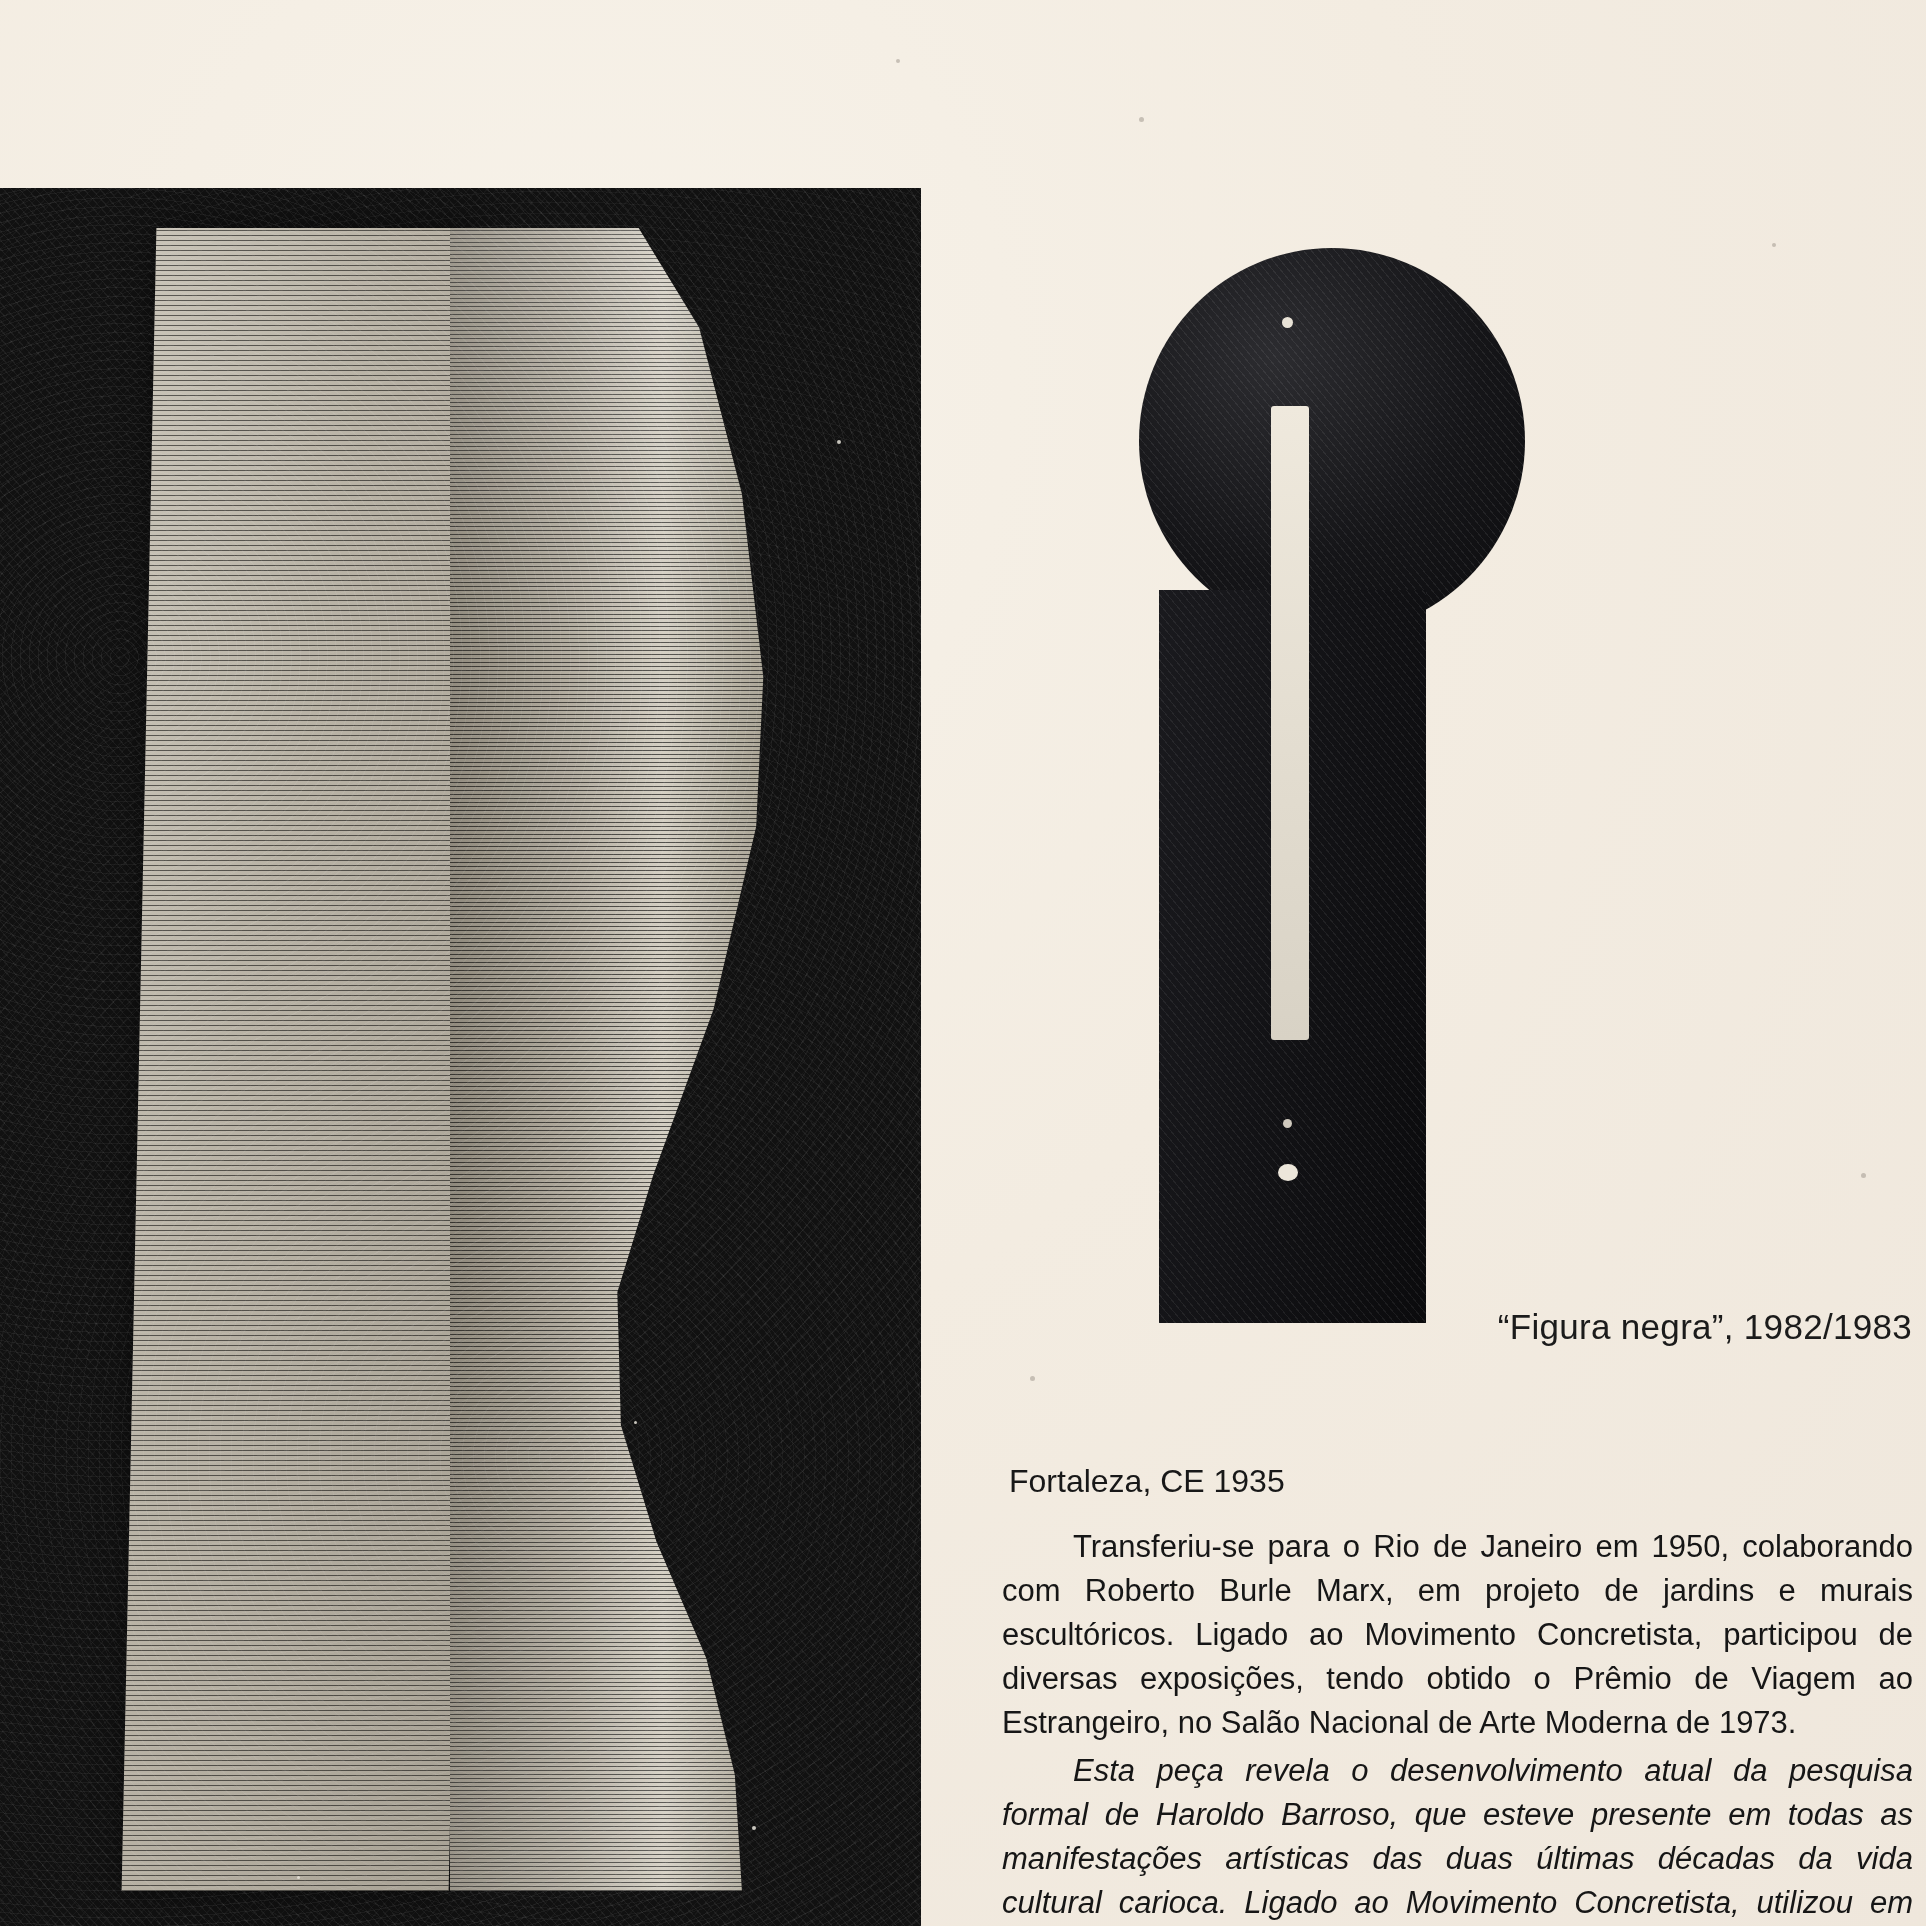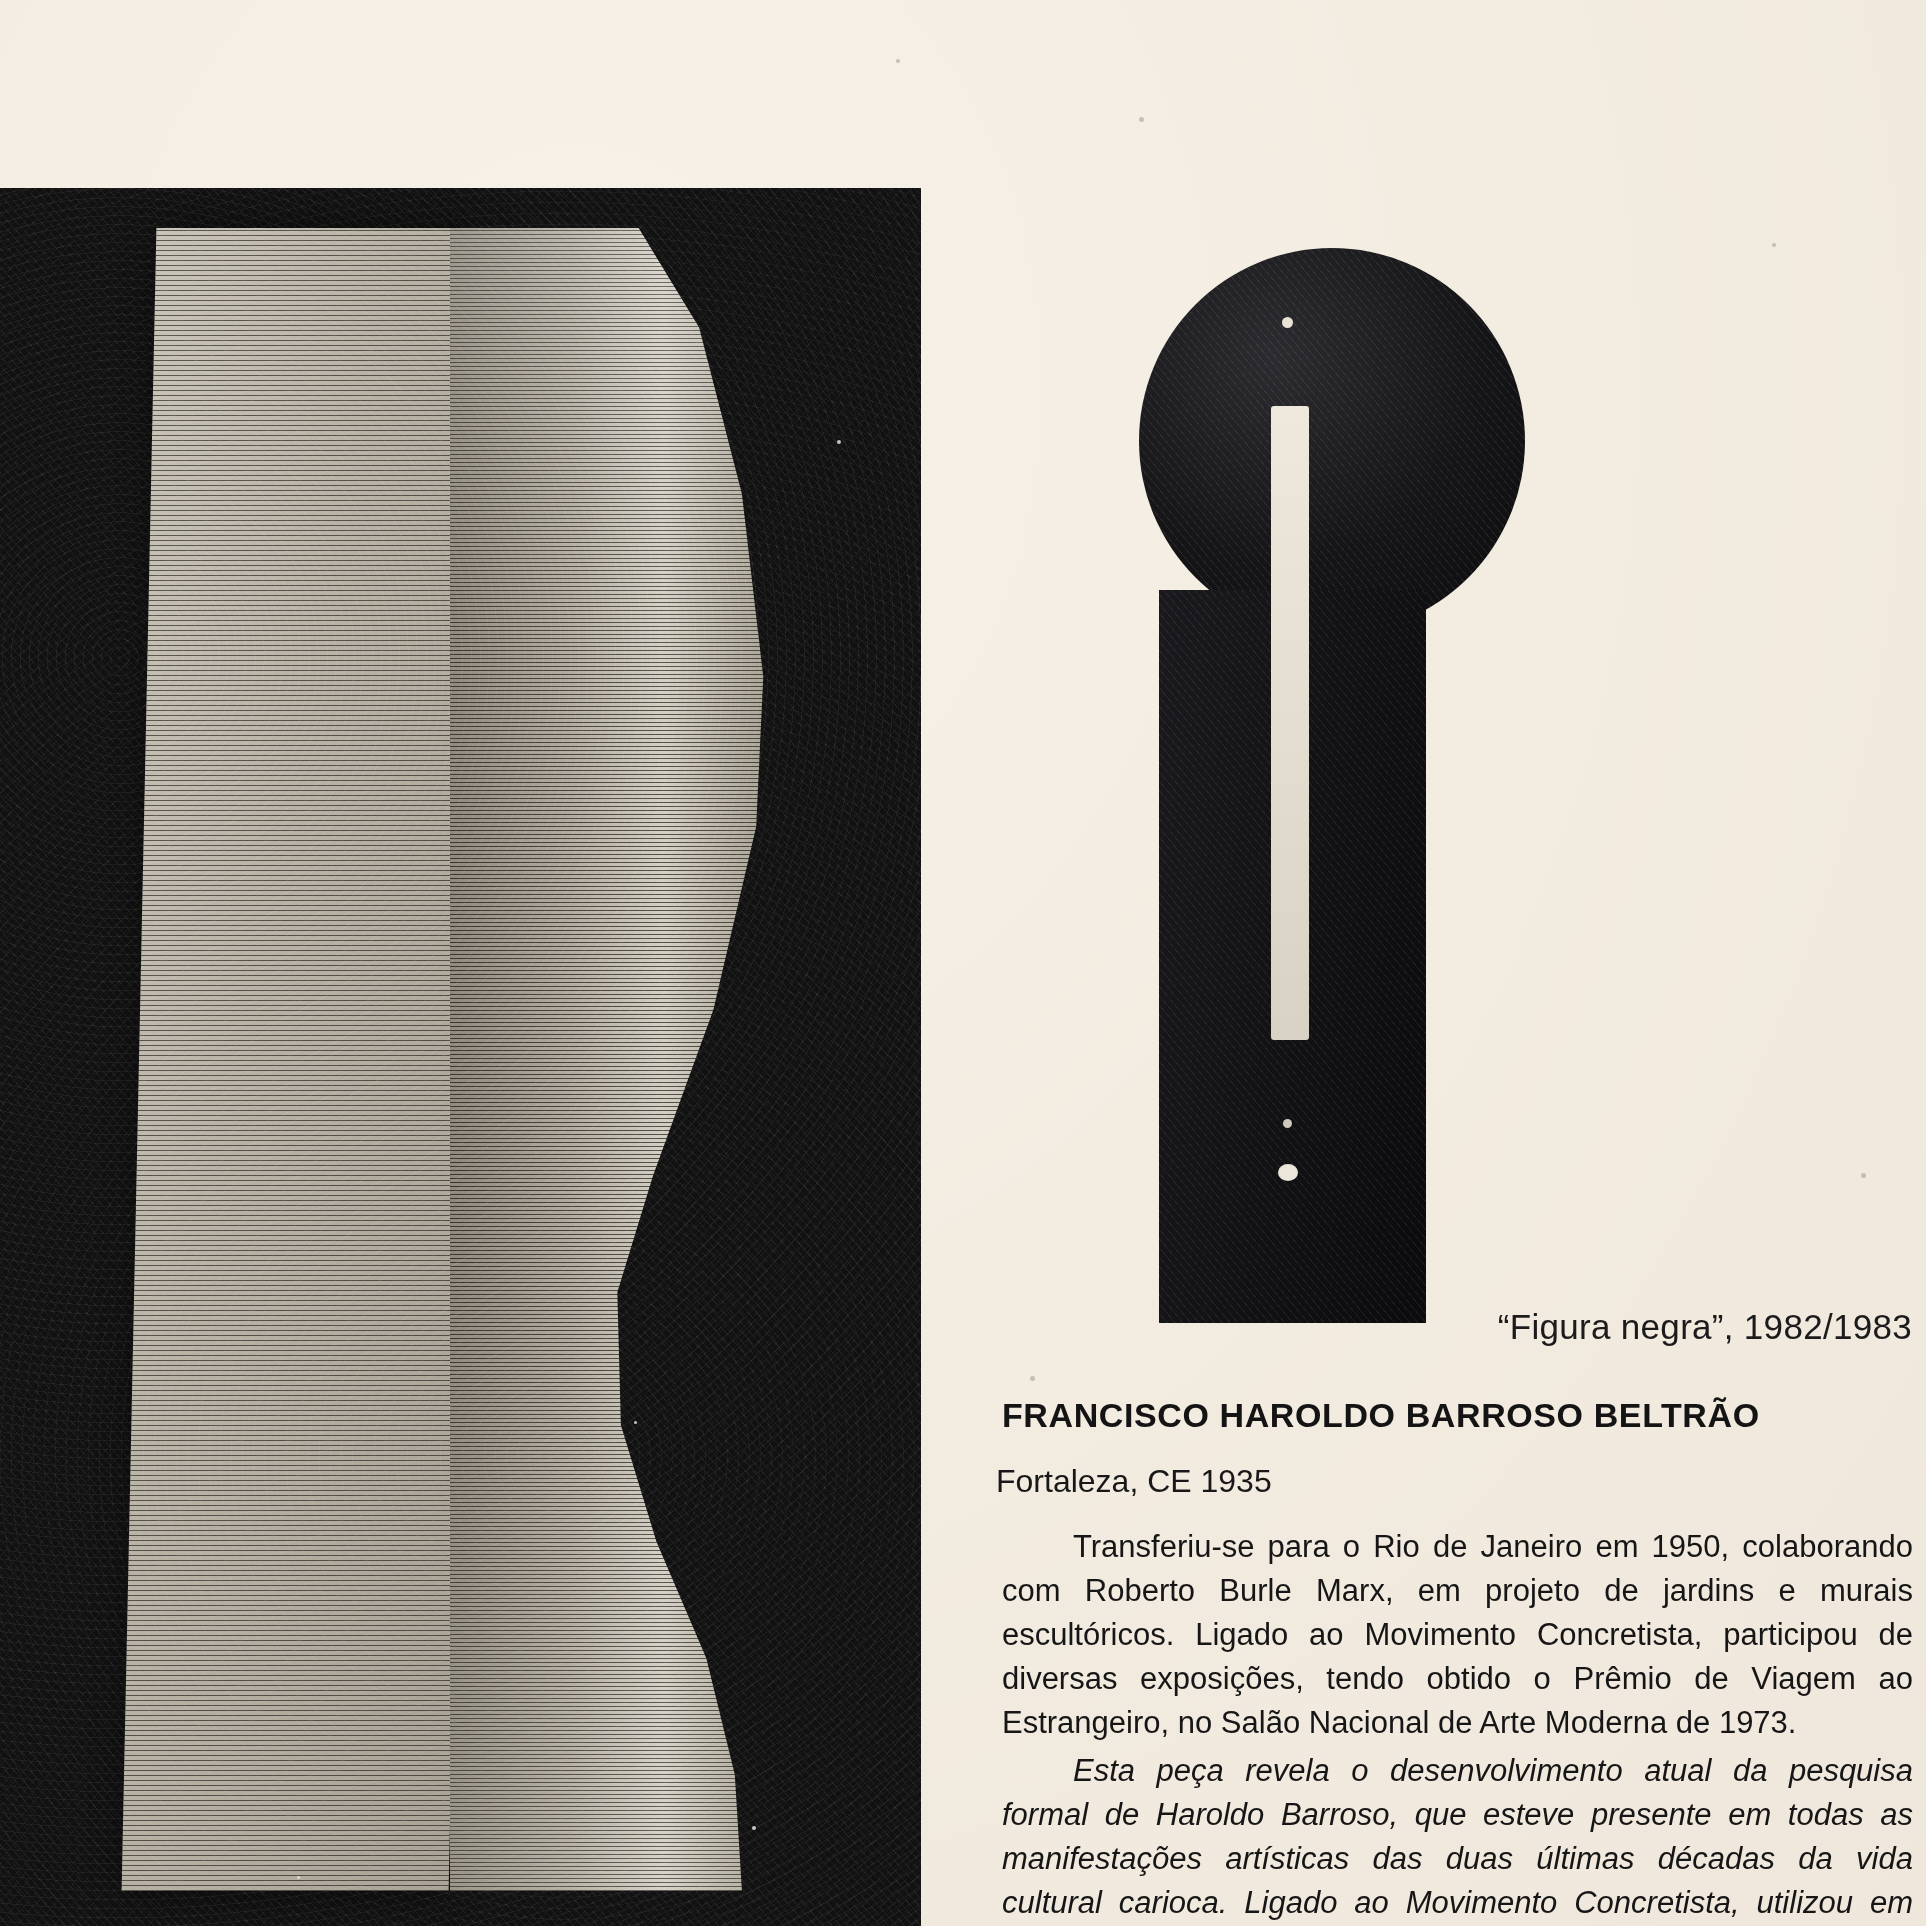--- a/index.html
+++ b/index.html
@@ -178,21 +178,21 @@
     position: absolute;
     left: 22px;
     top: 1396px;
     font-size: 34px;
     font-weight: bold;
     letter-spacing: 0.6px;
     color: #141414;
   }
   #birth {
     position: absolute;
-    left: 16px;
+    left: 29px;
     top: 1463px;
     font-size: 32px;
     color: #181818;
   }
 
   #para-1 {
     position: absolute;
     left: 22px;
     top: 1518px;
     width: 911px;
@@ -256,21 +256,20 @@
       <div class="disc"></div>
       <div class="column"></div>
       <div class="slit"></div>
       <div class="dot-a"></div>
       <div class="dot-b"></div>
       <div class="dot-c"></div>
     </div>
 
     <div id="caption">“Figura negra”, 1982/1983</div>
 
-    <div id="artist-name">FRANCISCO HAROLDO BARROSO BELTRÃO</div>
     <div id="birth">Fortaleza, CE 1935</div>
 
     <p id="para-1">Transferiu-se para o Rio de Janeiro em 1950, colaborando com Roberto Burle Marx, em projeto de jardins e murais escultóricos. Ligado ao Movimento Concretista, participou de diversas exposições, tendo obtido o Prêmio de Viagem ao Estrangeiro, no Salão Nacional de Arte Moderna de 1973.</p>
     <p id="para-2">Esta peça revela o desenvolvimento atual da pesquisa formal de Haroldo Barroso, que esteve presente em todas as manifestações artísticas das duas últimas décadas da vida cultural carioca. Ligado ao Movimento Concretista, utilizou em seus trabalhos. os mais diversos materiais como o granito, o aço, o alumínio e agora a madeira.</p>
 
   </div>
 </div>
 
 
 </body></html>

